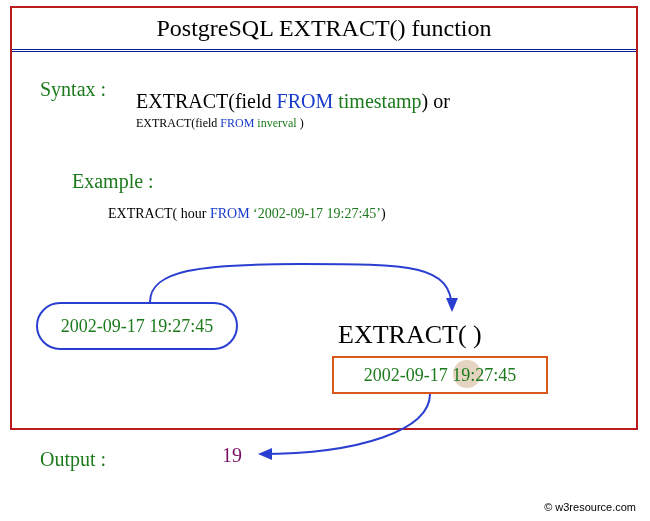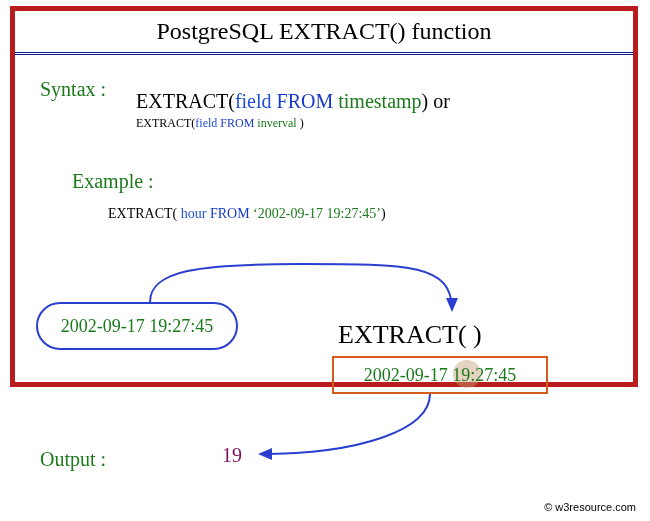--- a/index.html
+++ b/index.html
@@ -12,22 +12,22 @@
     position: relative;
     width: 650px;
     height: 521px;
     background: #fff;
   }
   .outer-frame {
     position: absolute;
     left: 10px;
     top: 6px;
     width: 628px;
-    height: 381px;
-    border: 5px solid #b91c1c;
+    height: 424px;
+    border: 2px solid #b91c1c;
     box-sizing: border-box;
   }
   .title-bar {
     position: absolute;
     left: 0;
     top: 0;
     width: 100%;
     height: 44px;
     border-bottom: 3px double #0b1f8a;
     box-sizing: border-box;
@@ -54,21 +54,21 @@
     white-space: nowrap;
   }
   .syntax-line2 {
     position: absolute;
     left: 136px;
     top: 116px;
     font-size: 12px;
     color: #000;
     white-space: nowrap;
   }
-  .kw-purple { color: #1d4ed8; }
+  .kw-purple { color: #000000; }
   .kw-blue { color: #183acb; }
   .kw-green { color: #1c7a1c; }
   .example-label {
     position: absolute;
     left: 32px;
     top: 170px;
     margin-left: 40px;
   }
   .example-line {
     position: absolute;

